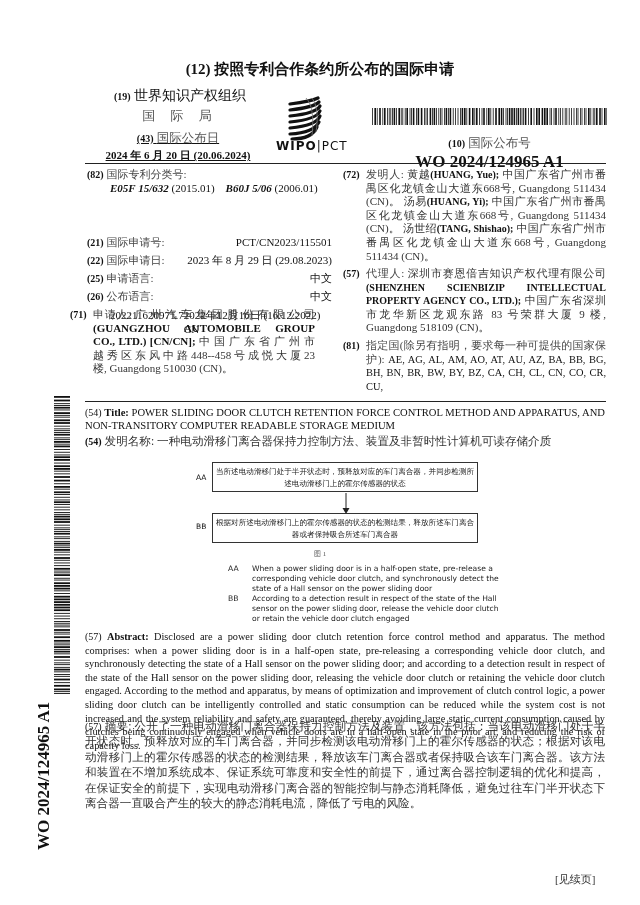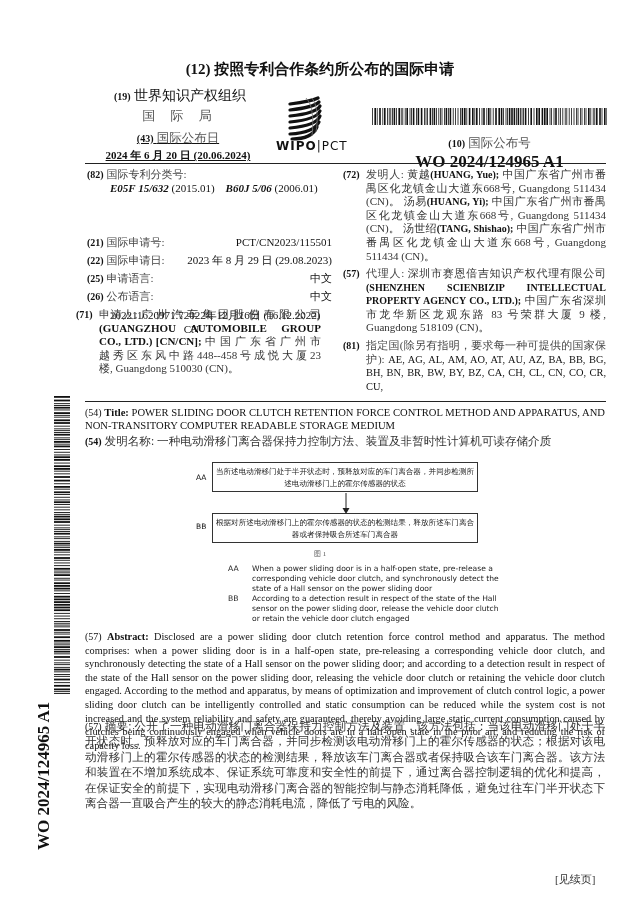--- a/index.html
+++ b/index.html
@@ -247,21 +247,21 @@
   <span>中文</span>
 </div>
 
 <div class="field" style="left:87px; top:275px; width:245px;">
   <div class="indent row2" style="font-size:11px;">
     <span>202211620971.7</span>
     <span><span>2022年12月16日 (16.12.2022)</span> <span>CN</span></span>
   </div>
 </div>
 
-<div class="field" style="left:76px; top:308px; width:245px; display:flex;font-family:Liberation Serif, serif;">
+<div class="field" style="left:70px; top:308px; width:245px; display:flex;font-family:Liberation Serif, serif;">
   <span class="num" style="flex:none; width:23px;">(71)</span>
   <div class="just" style="flex:1;">
     <span class="lbl">申请人:</span>
     <span class="cn">广 州 汽 车 集 团 股 份 有 限 公 司</span>
     <b>(GUANGZHOU AUTOMOBILE GROUP CO., LTD.)</b>
     <b>[CN/CN];</b>
     <span class="cn">中 国 广 东 省 广 州 市 越 秀 区 东 风 中 路 448--458 号 成 悦 大 厦 23 楼, Guangdong 510030 (CN)。</span>
   </div>
 </div>
 

